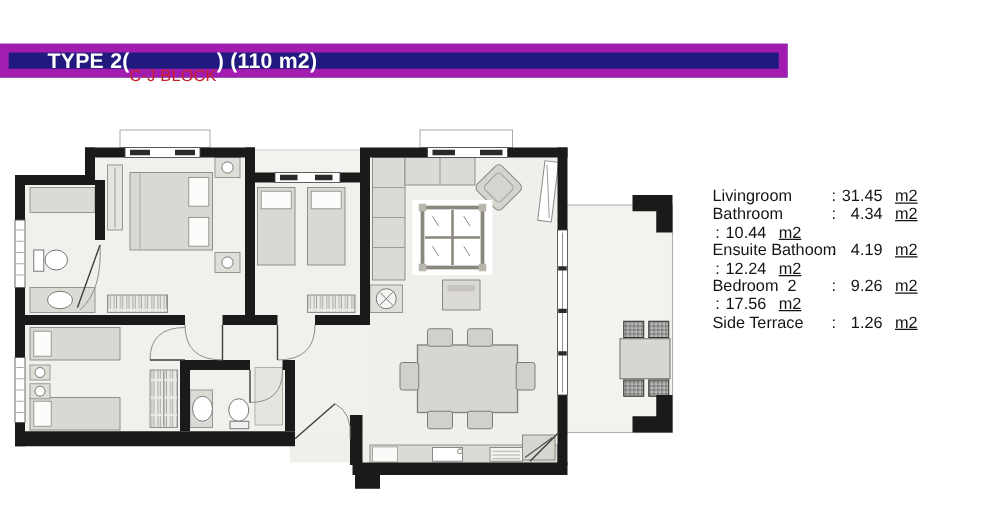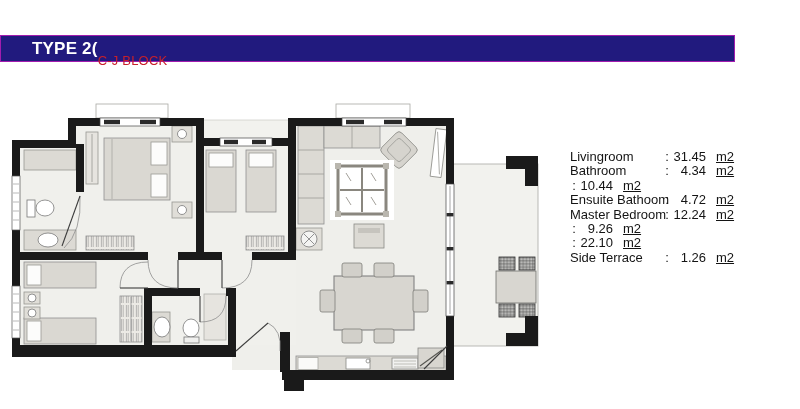--- a/index.html
+++ b/index.html
@@ -1,38 +1,39 @@
 <!DOCTYPE html>
 <html><head>
 <meta charset="utf-8">
 <style>
   html,body{margin:0;padding:0;background:#fff;}
   #page{position:relative;width:800px;height:409px;background:#ffffff;overflow:hidden;
         font-family:"Liberation Sans",sans-serif;}
-  .header-bar{position:absolute;left:0;top:35px;width:735px;height:27px;
-      background:#211a7e;border:1px solid #a21caf;box-sizing:border-box;
+  .header-bar{position:absolute;left:0;top:35px;width:630px;height:27px;
+      background:#211a7e;border:7px solid #a21caf;box-sizing:border-box;
       display:flex;align-items:center;padding-left:31px;}
   .title-main{color:#ffffff;font-size:17px;font-weight:bold;letter-spacing:.2px;white-space:pre;}
   .title-block{color:#c8202a;font-size:13px;font-weight:normal;letter-spacing:.2px;white-space:pre;margin-top:23px;}
   .plan-wrap{position:absolute;left:0;top:80px;width:560px;height:320px;}
   .legend{position:absolute;left:570px;top:150px;color:#141414;font-size:13px;}
   .legend-row{display:flex;align-items:flex-start;height:14.4px;line-height:14.4px;}
   .l-label{width:93px;white-space:pre;}
   .l-colon{width:8px;text-align:center;}
   .l-value{width:35px;text-align:right;}
   .l-unit{padding-left:10px;text-decoration:underline;}
 </style>
 </head>
 <body>
 
 <div id="page">
 
   <div class="header-bar">
     <span class="title-main">TYPE 2(</span>
       <span class="title-block">C-J BLOCK</span>
+      <span class="title-main">) (110 m2)</span>
   </div>
 
   <div class="plan-wrap">
   <svg width="560" height="320" viewBox="0 0 560 320" xmlns="http://www.w3.org/2000/svg">
     <defs>
       <pattern id="hatchV" width="5" height="14" patternUnits="userSpaceOnUse">
         <rect width="5" height="14" fill="#eceae5"></rect>
         <path d="M1.4,1 V13 M3.2,1 V13" stroke="#8f8f8f" stroke-width="0.6"></path>
       </pattern>
       <pattern id="crossh" width="3.2" height="3.2" patternUnits="userSpaceOnUse">
@@ -250,37 +251,37 @@
       <span class="l-unit">m2</span>
     </div>
     <div class="legend-row">
       <span class="l-colon">:</span>
       <span class="l-value">10.44</span>
       <span class="l-unit">m2</span>
     </div>
     <div class="legend-row">
       <span class="l-label">Ensuite Bathoom</span>
       <span class="l-colon">:</span>
-      <span class="l-value">4.72</span>
-      <span class="l-unit">m2</span>
-    </div>
-    <div class="legend-row">
-      <span class="l-label">Master Bedroom</span>
+      <span class="l-value">4.19</span>
+      <span class="l-unit">m2</span>
+    </div>
+    <div class="legend-row">
       <span class="l-colon">:</span>
       <span class="l-value">12.24</span>
       <span class="l-unit">m2</span>
     </div>
     <div class="legend-row">
+      <span class="l-label">Bedroom  2</span>
       <span class="l-colon">:</span>
       <span class="l-value">9.26</span>
       <span class="l-unit">m2</span>
     </div>
     <div class="legend-row">
       <span class="l-colon">:</span>
-      <span class="l-value">22.10</span>
+      <span class="l-value">17.56</span>
       <span class="l-unit">m2</span>
     </div>
     <div class="legend-row">
       <span class="l-label">Side Terrace</span>
       <span class="l-colon">:</span>
       <span class="l-value">1.26</span>
       <span class="l-unit">m2</span>
     </div>
   </div>
 

